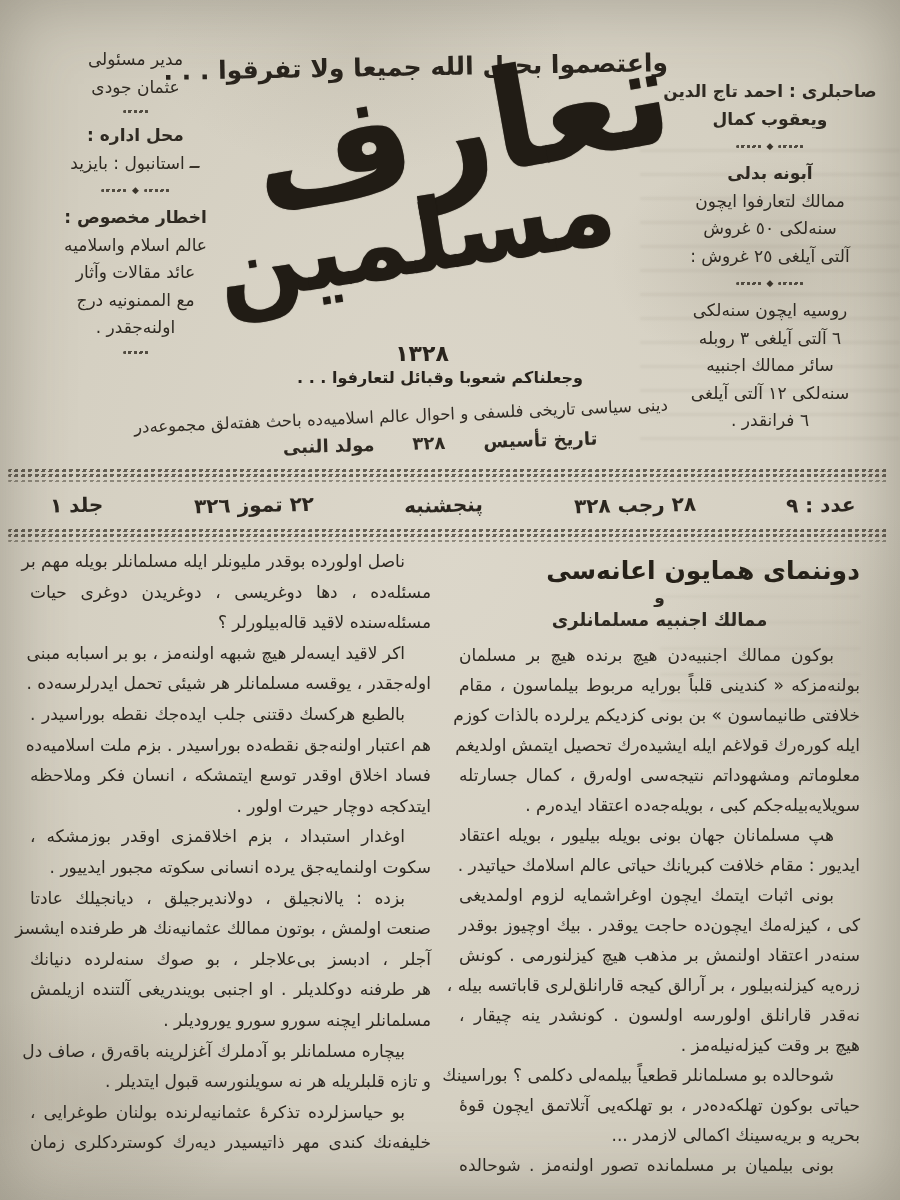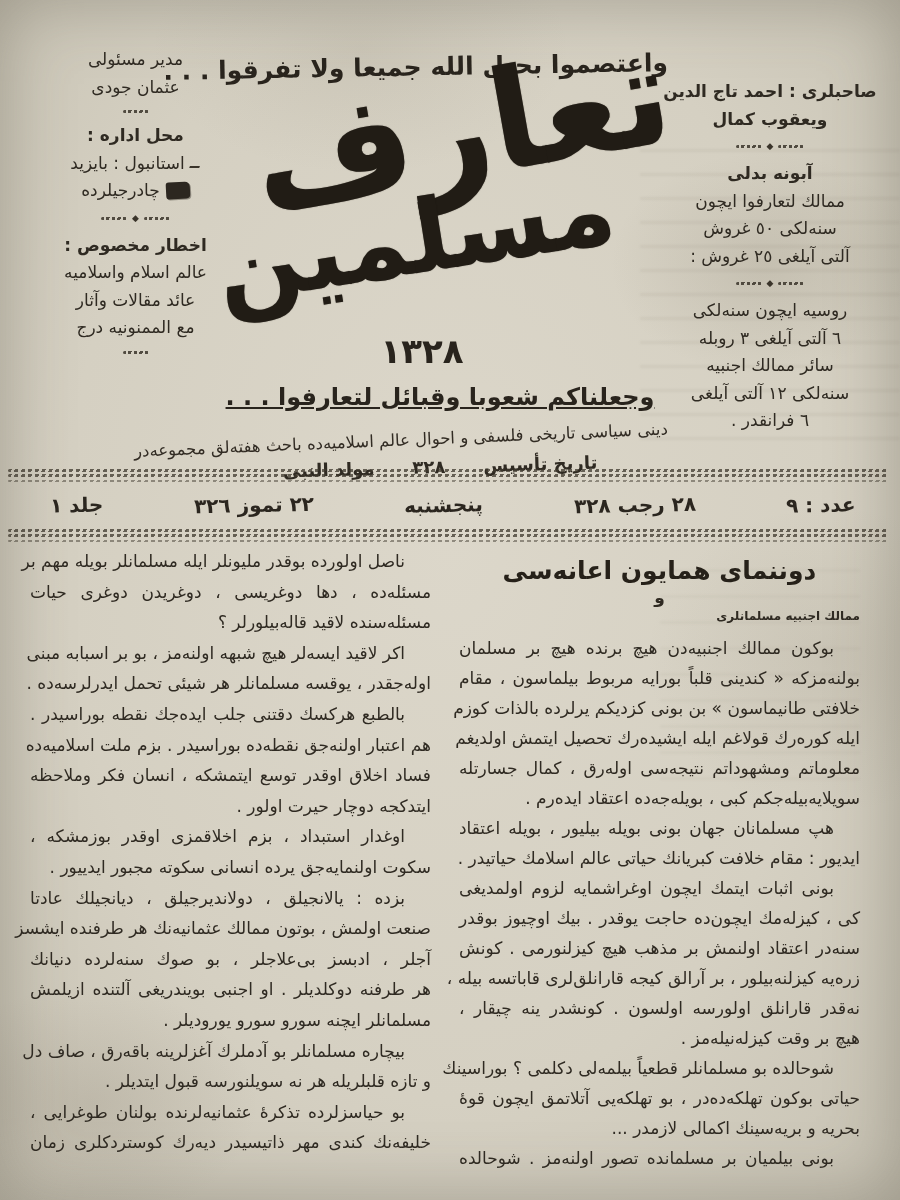--- a/index.html
+++ b/index.html
@@ -38,44 +38,44 @@
   .tickmark{display:inline-block; width:10px; height:8px; border-bottom:2px solid #3a342a; transform:skewX(-20deg);}
 
   .mh-center{position:absolute; top:52px; left:212px; width:456px; text-align:center;}
   .verse{font-weight:bold; font-size:25px; white-space:nowrap; color:#29241d;}
   .verse-top{transform:rotate(-1deg);}
   .title-wrap{position:relative; height:238px; margin-top:4px;}
   .t-word{position:absolute; font-weight:bold; color:#211c15; line-height:1; white-space:nowrap;
     text-shadow:0 0 1px rgba(33,28,21,.6);}
   .t1{font-size:138px; right:-4px; top:-24px; transform:rotate(-10deg);}
   .t2{font-size:100px; left:2px; top:104px; transform:rotate(-9deg);}
-  .t-year{font-size:34px; font-weight:bold; letter-spacing:36px; padding-right:36px; direction:ltr;
-    margin-top:8px; color:#29241d;}
-  .verse-bottom{margin-top:12px; font-size:24px;text-decoration:underline;}
+  .t-year{font-size:22px; font-weight:bold; letter-spacing:36px; padding-right:36px; direction:ltr;
+    margin-top:18px; color:#29241d;}
+  .verse-bottom{margin-top:2px; font-size:16px;}
   .tagline{margin-top:18px; font-size:16.5px; white-space:nowrap; transform:rotate(-2.4deg); color:#322c24;}
   .founding{display:flex; justify-content:center; gap:38px; margin-top:8px; font-size:18px; font-weight:bold;
     transform:rotate(-1.6deg);}
 
   
   .dateband{position:absolute; top:466px; left:0; right:0; padding:0 10px 0 6px;}
   .squig-band{margin:0 2px;}
   .squig{height:3px; margin:2.5px 0; border-radius:2px;
     background:repeating-linear-gradient(108deg, rgba(62,56,45,.75) 0 3.5px, transparent 3.5px 6.5px);}
   .squig.thin{height:2px; opacity:.65;}
   .daterow{display:flex; align-items:center; justify-content:space-between;
     padding:9px 34px 9px 44px; font-size:20px; font-weight:bold; color:#2b261f; white-space:nowrap;}
   .daterow .cell{transform:rotate(-1.2deg);}
 
   
   .body-cols{position:absolute; top:546px; left:30px; right:40px; bottom:0;
     display:flex; gap:28px;}
   .bcol{width:401px; flex:0 0 401px;}
-  .art-head1{font-size:25px; font-weight:bold; text-align:center; margin:10px 0 2px; color:#262119;}
+  .art-head1{font-size:25px; font-weight:bold; margin:10px 0 2px; color:#262119;}
   .art-conj{font-size:17px; font-weight:bold; text-align:center; margin:2px 0;}
-  .art-head2{font-size:12px; font-weight:bold; margin:2px 0 10px;}
+  .art-head2{font-size:18px; font-weight:bold; text-align:center; margin:2px 0 10px;}
   .line{font-size:17px; line-height:30px; white-space:nowrap; overflow:visible;
     text-align:justify; text-align-last:justify; color:#2f2a22;}
   .line.indent{text-indent:26px;}
   .line.end{text-align-last:start;}
   .colL .line{line-height:30.6px;}
 </style>
 </head>
 <body>
 
 <div class="page">
@@ -86,34 +86,31 @@
     <div class="mh-line">مدير مسئولى</div>
     <div class="mh-line">عثمان جودى</div>
     <div class="orn">
         <span class="bar"></span>
       </div>
     <div class="mh-line strong">محل اداره :</div>
     <div class="addr-row">
       <span class="tickmark"></span>
       <span class="mh-line">استانبول : بايزيد</span>
     </div>
-    <div class="addr-row">
-      <span class="stamp"></span>
-      <span class="mh-line">چادرجيلرده</span>
-    </div>
     <div class="orn">
       <span class="bar"></span>
         <span class="gem">◆</span>
         <span class="bar"></span>
     </div>
     <div class="mh-line strong">اخطار مخصوص :</div>
     <div>
         <div class="mh-line">عالم اسلام واسلاميه</div>
         <div class="mh-line">عائد مقالات وآثار</div>
         <div class="mh-line">مع الممنونيه درج</div>
+        <div class="mh-line">اولنه‌جقدر .</div>
       </div>
     <div class="orn">
         <span class="bar"></span>
       </div>
   </div>
 
   <div class="mh-center">
     <div class="verse verse-top">واعتصموا بحبل الله جميعا ولا تفرقوا . . .</div>
     <div class="title-wrap">
       <span class="t-word t1">تعارف</span>

